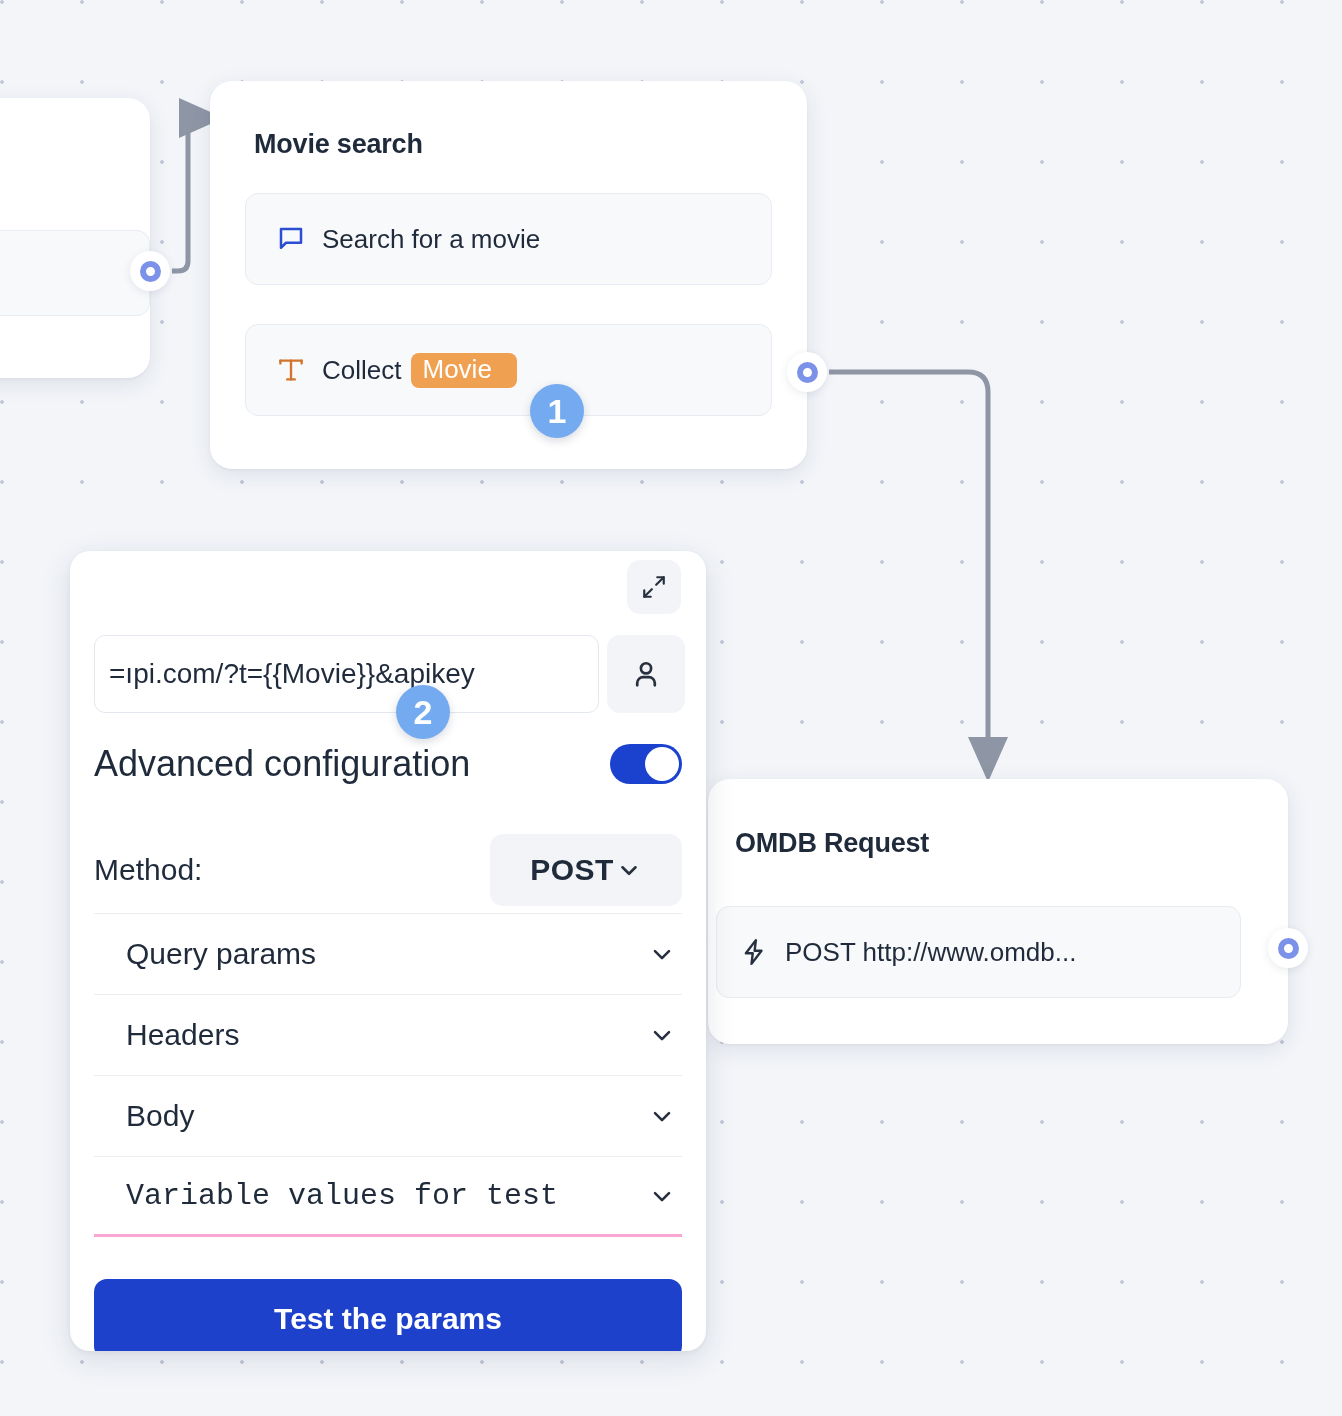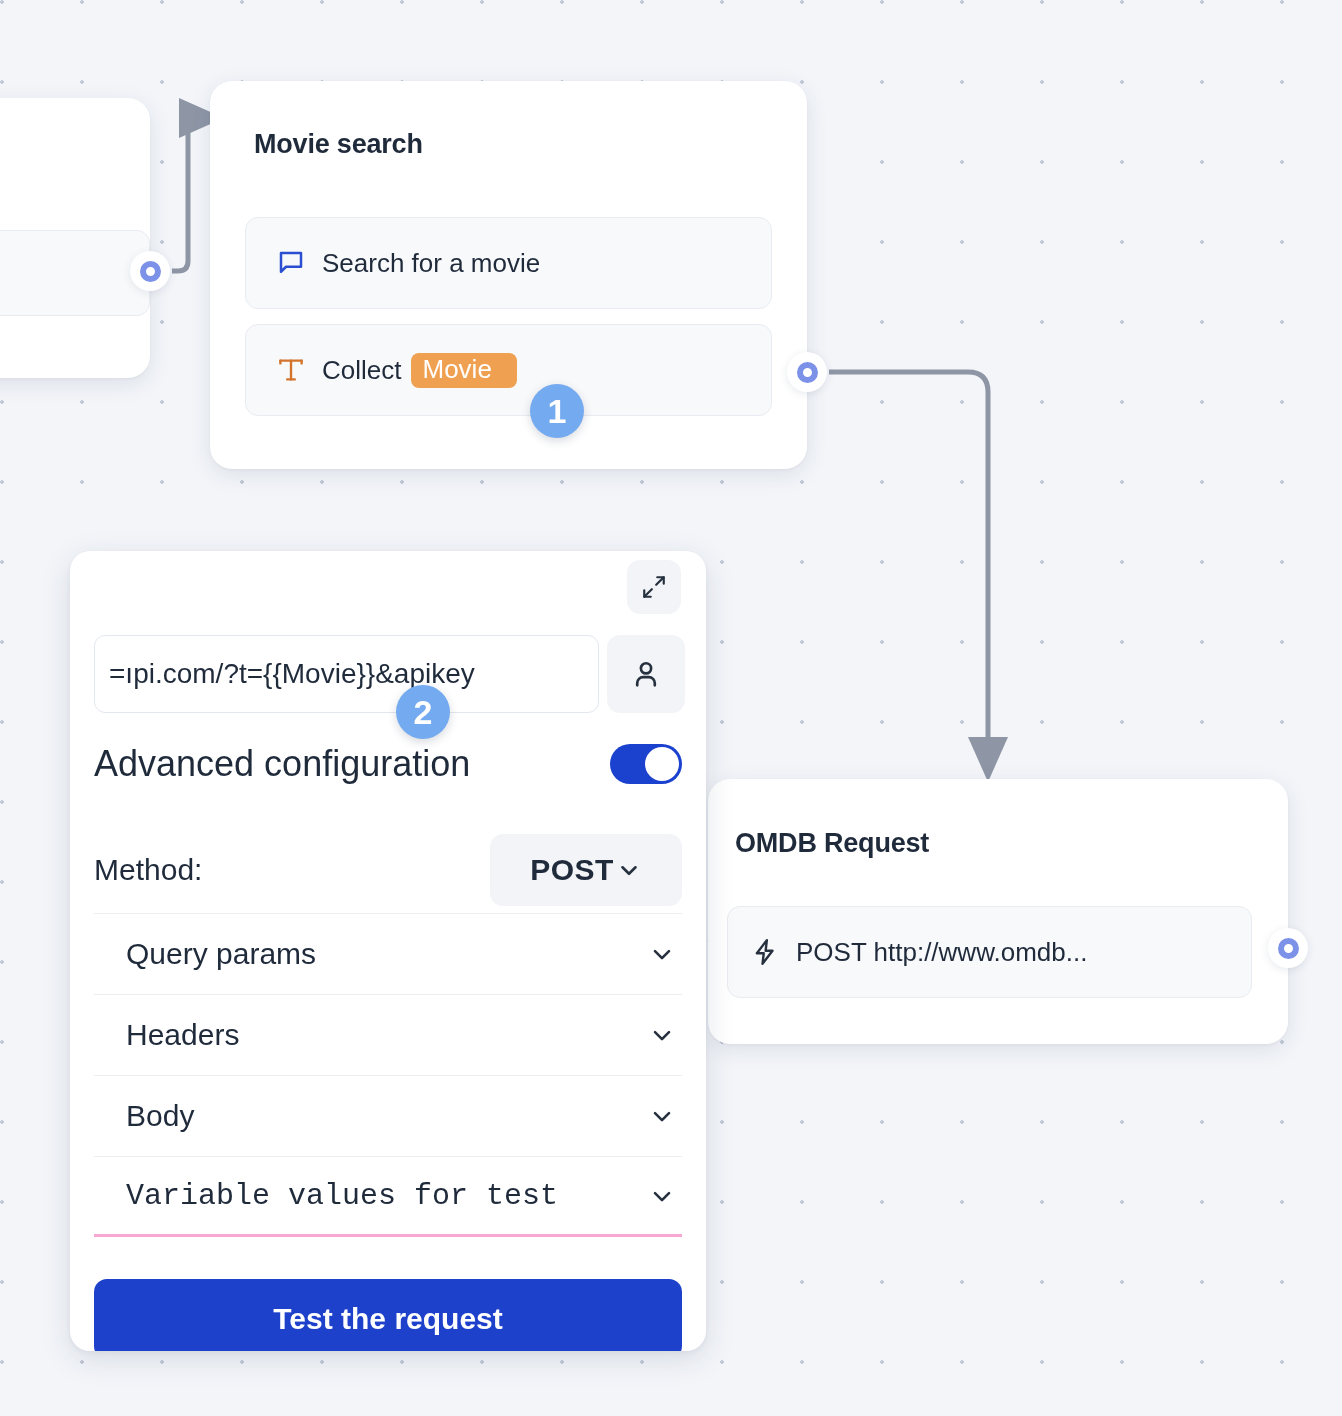--- a/index.html
+++ b/index.html
@@ -81,21 +81,21 @@
   }
   #node-movie-search .node-title {
     position: absolute;
     left: 44px;
     top: 48px;
   }
   #row-search-for-a-movie {
     position: absolute;
     left: 245px - 210px;
     left: 35px;
-    top: 136px;
+    top: 112px;
     width: 527px;
     height: 92px;
     padding: 0 30px;
   }
   #row-collect-movie {
     position: absolute;
     left: 35px;
     top: 243px;
     width: 527px;
     height: 92px;
@@ -134,21 +134,21 @@
     width: 580px;
     height: 265px;
   }
   #node-omdb .node-title {
     position: absolute;
     left: 27px;
     top: 49px;
   }
   #row-omdb-request {
     position: absolute;
-    left: 19px;
+    left: 8px;
     top: 127px;
     width: 525px;
     height: 92px;
     padding: 16px 22px;
   }
   
   #omdb-left-pointer {
     position: absolute;
     left: -21px;
     top: 142px;
@@ -491,18 +491,18 @@
         </svg>
       </div>
       <div class="accordion-item">
         <span class="accordion-label">Variable values for test</span>
         <svg width="28" height="28" viewBox="0 0 24 24" fill="none" stroke="#26303f" stroke-width="2.2" stroke-linecap="round" stroke-linejoin="round">
           <path d="M6 9.5 L12 15.5 L18 9.5"></path>
         </svg>
       </div>
     </div>
 
-    <button id="test-request-button">Test the request</button>
+    <button id="test-request-button">Test the params</button>
   </div>
 
   <div class="step-badge" id="badge-2">2</div>
 
 </div>
 
 </body></html>

